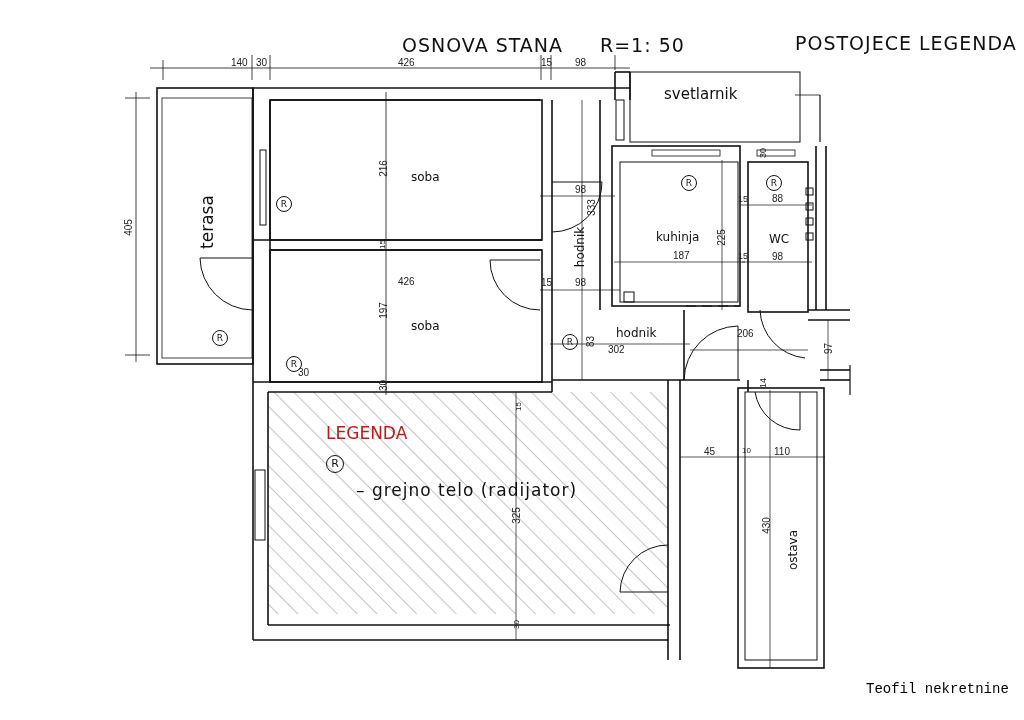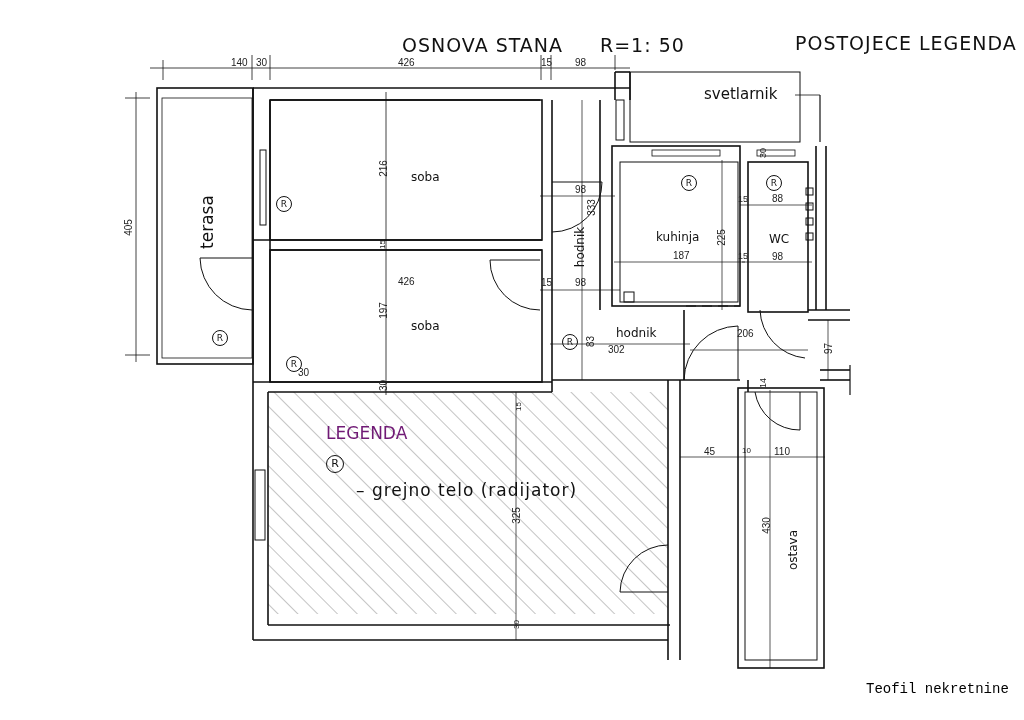--- a/index.html
+++ b/index.html
@@ -2,21 +2,21 @@
 <html><head>
 <meta charset="utf-8">
 <style>
   html,body{margin:0;padding:0;background:#fff;}
   body{width:1024px;height:720px;position:relative;overflow:hidden;font-family:"DejaVu Sans",sans-serif;color:#111;}
   svg{position:absolute;left:0;top:0;}
   .title{position:absolute;font-family:"DejaVu Sans",sans-serif;font-size:19px;letter-spacing:1px;color:#111;}
   .room{position:absolute;font-family:"DejaVu Sans",sans-serif;color:#111;}
   .dim{position:absolute;font-family:"Liberation Sans",sans-serif;font-size:10px;color:#222;}
   .rot{transform:rotate(-90deg);transform-origin:center center;}
-  .legend-title{position:absolute;font-family:"DejaVu Sans",sans-serif;font-size:17px;color:#701a75;}
+  .legend-title{position:absolute;font-family:"DejaVu Sans",sans-serif;font-size:17px;color:#b91c1c;}
   .legend-item{position:absolute;font-family:"DejaVu Sans",sans-serif;font-size:17px;color:#111;letter-spacing:1px;}
   .rmark{position:absolute;width:14px;height:14px;border:1.2px solid #111;border-radius:50%;font-size:9px;line-height:14px;text-align:center;font-family:"DejaVu Sans",sans-serif;}
   .brand{position:absolute;font-family:Liberation Mono, monospace;font-size:14px;color:#000;}
 </style>
 </head>
 <body>
 
 <svg width="1024" height="720" viewBox="0 0 1024 720" xmlns="http://www.w3.org/2000/svg">
   <defs>
     <pattern id="hatch" patternUnits="userSpaceOnUse" width="14" height="14" patternTransform="rotate(-45)">
@@ -160,21 +160,21 @@
 <div class="dim" style="left:575px;top:57px;">98</div>
 <div class="dim rot" style="left:120px;top:222px;">405</div>
 
 <div class="room rot" style="left:180px;top:212px;font-size:17px;">terasa</div>
 <div class="room" style="left:411px;top:170px;font-size:12px;">soba</div>
 <div class="room" style="left:411px;top:319px;font-size:12px;">soba</div>
 <div class="room rot" style="left:560px;top:240px;font-size:12px;">hodnik</div>
 <div class="room" style="left:616px;top:326px;font-size:12px;">hodnik</div>
 <div class="room" style="left:656px;top:230px;font-size:12px;">kuhinja</div>
 <div class="room" style="left:769px;top:232px;font-size:12px;">WC</div>
-<div class="room" style="left:704px;top:85px;font-size:15px;">svetlarnik</div>
+<div class="room" style="left:664px;top:85px;font-size:15px;">svetlarnik</div>
 <div class="room rot" style="left:773px;top:543px;font-size:12px;">ostava</div>
 
 <div class="dim rot" style="left:375px;top:163px;">216</div>
 <div class="dim rot" style="left:378px;top:240px;font-size:8px;">15</div>
 <div class="dim" style="left:575px;top:184px;">98</div>
 <div class="dim rot" style="left:583px;top:202px;">333</div>
 <div class="dim" style="left:398px;top:276px;">426</div>
 <div class="dim" style="left:541px;top:277px;">15</div>
 <div class="dim" style="left:575px;top:277px;">98</div>
 <div class="dim rot" style="left:375px;top:305px;">197</div>

